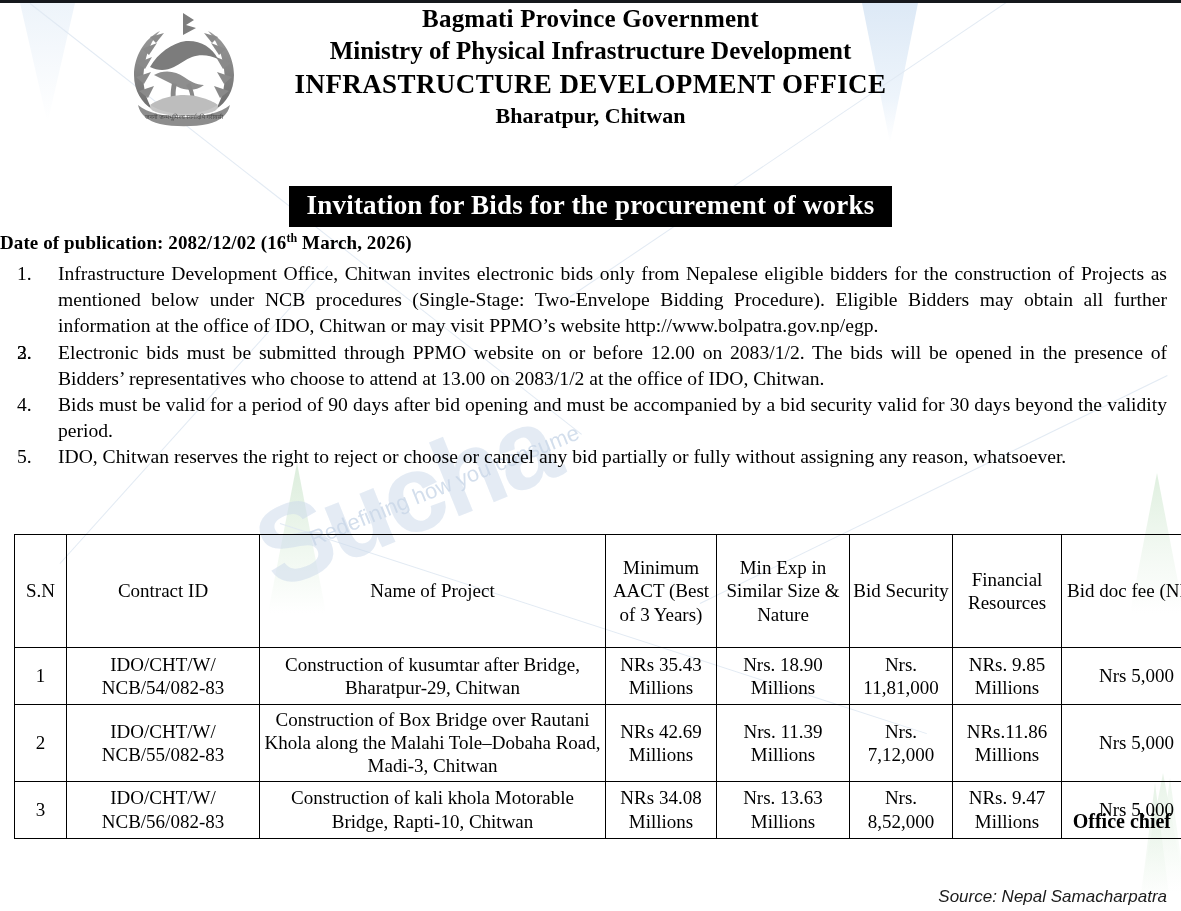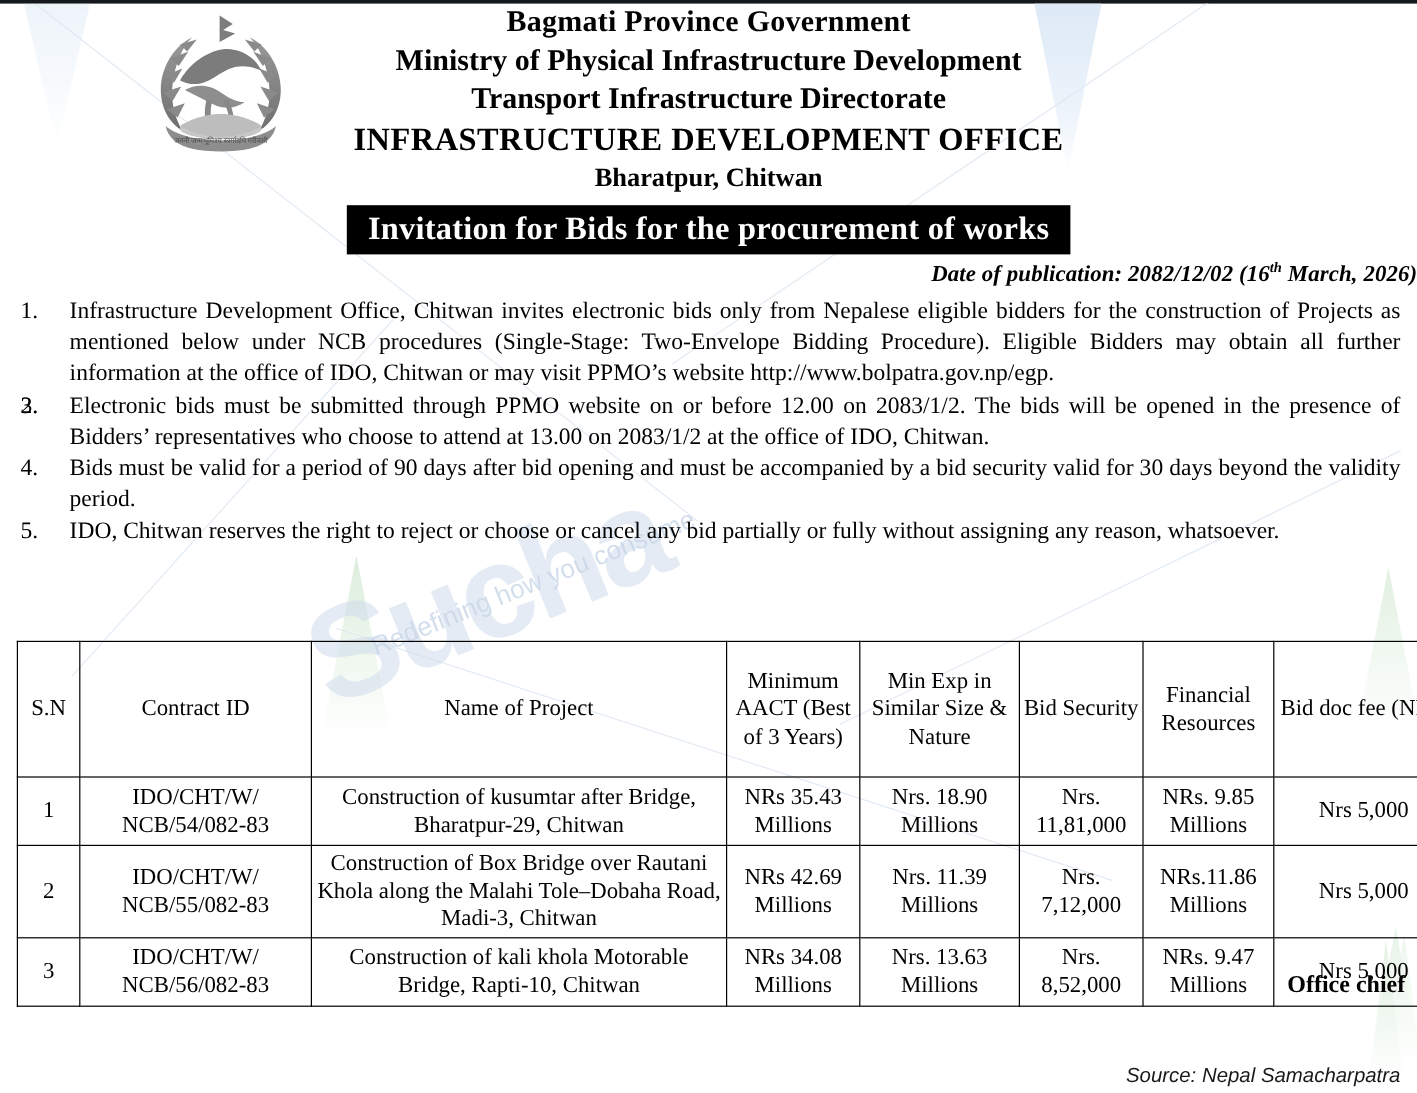--- a/index.html
+++ b/index.html
@@ -152,28 +152,28 @@
   }
   .banner {
     display: inline-block;
     background: #000000;
     color: #ffffff;
     font-weight: 700;
     font-size: 27px;
     padding: 4px 18px 6px 18px;
     letter-spacing: .2px;
     line-height: 1.15;
+    margin-top: 47px;
   }
   .pubdate {
-    text-align: right;
+    text-align: left;
     font-weight: 700;
     font-size: 19px;
     margin-top: 4px;
     letter-spacing: .1px;
-    font-style: italic;
   }
   .pubdate sup { font-size: 12px; }
 
   .clauses {
     margin: 7px 0 0 0;
     padding: 0;
     list-style: none;
   }
   .clause {
     position: relative;
@@ -320,21 +320,20 @@
           <ellipse cx="64" cy="98" rx="34" ry="9" fill="#c7c7c7"></ellipse>
           <path d="M30 96 C42 88 56 86 64 86 C74 86 88 89 98 96 C88 102 76 105 64 105 C52 105 40 102 30 96 Z" fill="#bdbdbd"></path>
 
           <path d="M18 96 C36 112 92 112 110 96 C108 106 100 112 88 115 C74 118 54 118 40 115 C28 112 20 106 18 96 Z" fill="#8d8d8d"></path>
           <text x="64" y="110" font-size="6" text-anchor="middle" fill="#4a4a4a" font-family="Liberation Serif, serif">जननी जन्मभूमिश्च स्वर्गादपि गरीयसी</text>
         </svg>
       </div>
 
       <span class="hline h-line1">Bagmati Province Government</span>
       <span class="hline h-line2">Ministry of Physical Infrastructure Development</span>
-      <span class="hline h-line3">Transport Infrastructure Directorate</span>
       <span class="hline h-line4">INFRASTRUCTURE DEVELOPMENT OFFICE</span>
       <span class="hline h-line5">Bharatpur, Chitwan</span>
     </div>
 
     <div class="banner-wrap">
       <div class="banner">Invitation for Bids for the procurement of works</div>
     </div>
 
     <div class="pubdate"><span>Date of publication: 2082/12/02 (16</span><sup>th</sup><span> March, 2026)</span></div>
 

